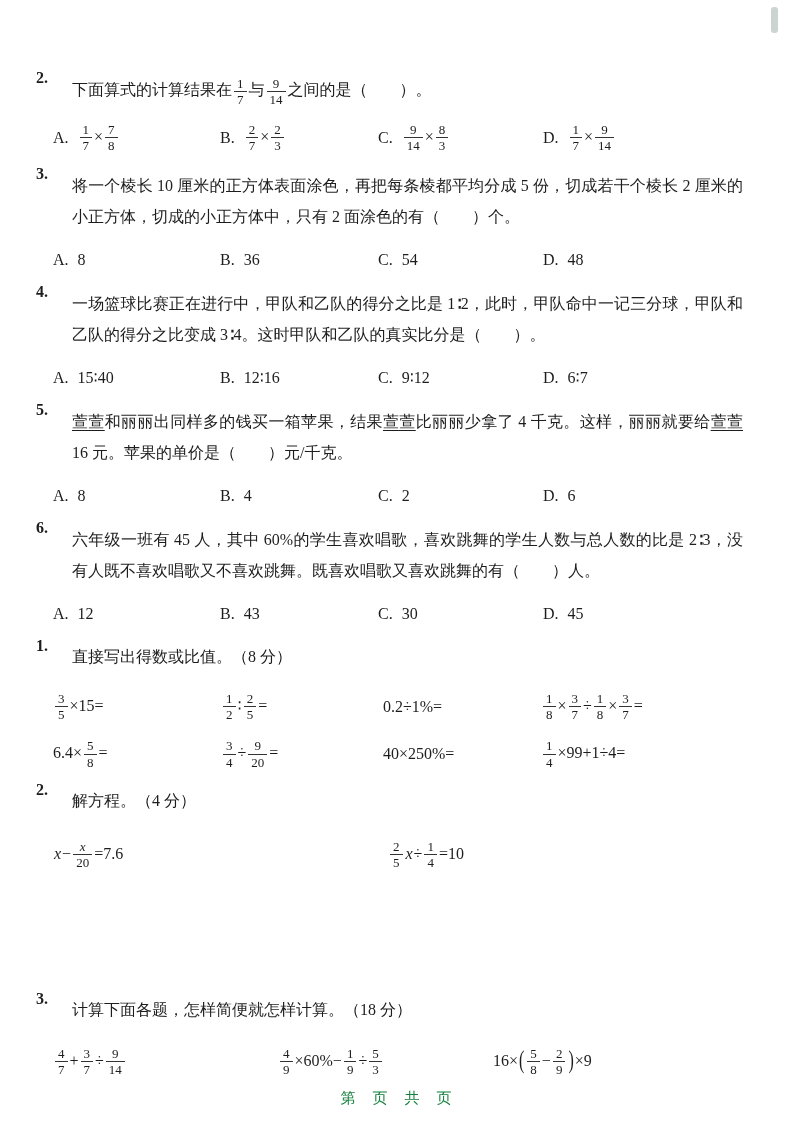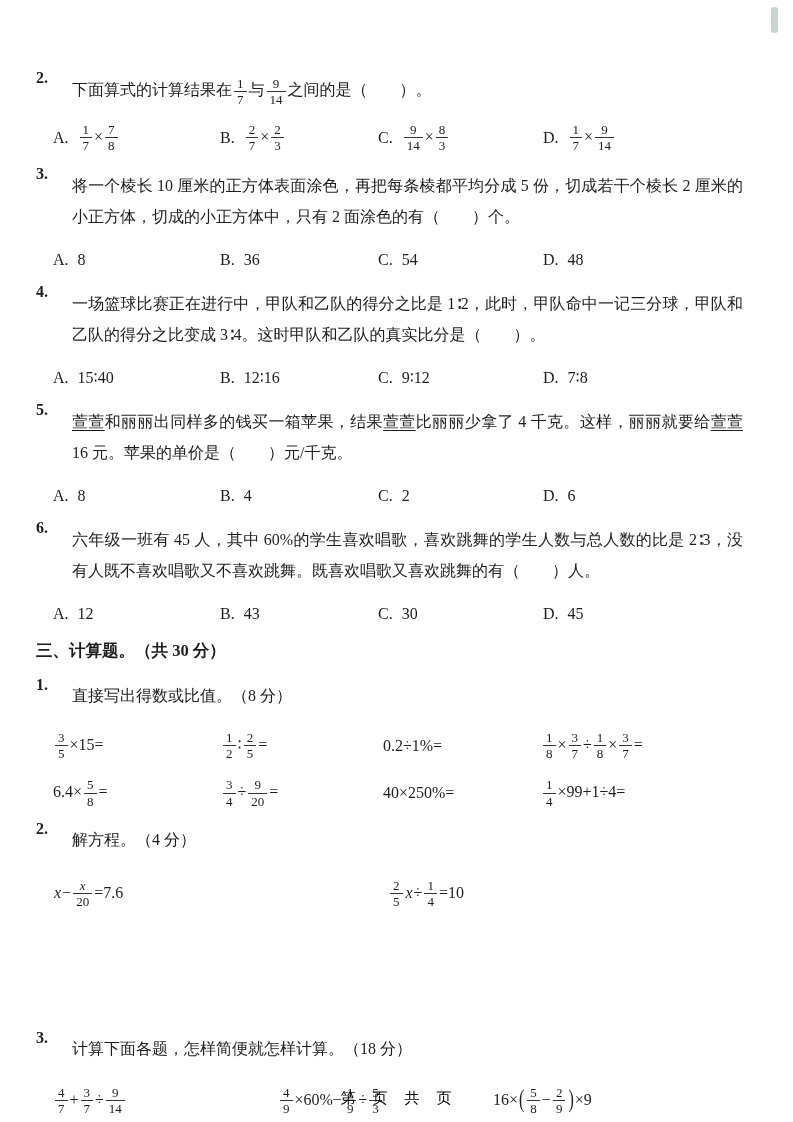--- a/index.html
+++ b/index.html
@@ -49,21 +49,21 @@
   
   .frac { display:inline-block; vertical-align:middle; text-align:center; margin:0 2px; }
   .fnum, .fden { display:block; font-size:13px; line-height:1.18; padding:0 3px; }
   .fden { border-top:1px solid #333; }
   .mi { font-style:italic; padding:0 1px; }
   .bigp { display:inline-block; transform:scaleY(1.55); padding:0 1px; }
   .uname { text-decoration:underline; text-underline-offset:3px; }
 
   footer {
     position:absolute; bottom:14px; left:0; right:0;
-    text-align:center; font-size:15px; letter-spacing:1px; color:#000000;
+    text-align:center; font-size:15px; letter-spacing:1px; color:#15803d;
   }
 </style>
 </head>
 <body>
 
 <div class="page">
   <div class="scrollbar-thumb"></div>
 
   <main class="content">
 
@@ -130,21 +130,21 @@
         <div class="option">
             <span class="olabel">B.</span>
             <span class="ovalue">12∶16</span>
           </div>
         <div class="option">
             <span class="olabel">C.</span>
             <span class="ovalue">9∶12</span>
           </div>
         <div class="option">
             <span class="olabel">D.</span>
-            <span class="ovalue">7∶8</span>
+            <span class="ovalue">6∶7</span>
           </div>
       </div>
     </section>
 
     <section class="question">
       <div class="qrow">
         <span class="qnum">5.</span>
         <p class="stem"><span class="uname">萱萱</span>和丽丽出同样多的钱买一箱苹果，结果<span class="uname">萱萱</span>比丽丽少拿了 4 千克。这样，丽丽就要给<span class="uname">萱萱</span> 16 元。苹果的单价是（　　）元/千克。</p>
       </div>
       <div class="options">
@@ -185,21 +185,20 @@
             <span class="olabel">C.</span>
             <span class="ovalue">30</span>
           </div>
         <div class="option">
             <span class="olabel">D.</span>
             <span class="ovalue">45</span>
           </div>
       </div>
     </section>
 
-    <h2 class="sec-title">三、计算题。（共 30 分）</h2>
 
     <div class="subq">
       <div class="qrow">
         <span class="qnum">1.</span>
         <p class="subtitle">直接写出得数或比值。（8 分）</p>
       </div>
       <div class="calc-grid">
         <div class="expr"><span class="frac"><span class="fnum">3</span><span class="fden">5</span></span>×15=</div>
         <div class="expr"><span class="frac"><span class="fnum">1</span><span class="fden">2</span></span>∶<span class="frac"><span class="fnum">2</span><span class="fden">5</span></span>=</div>
         <div class="expr">0.2÷1%=</div>

